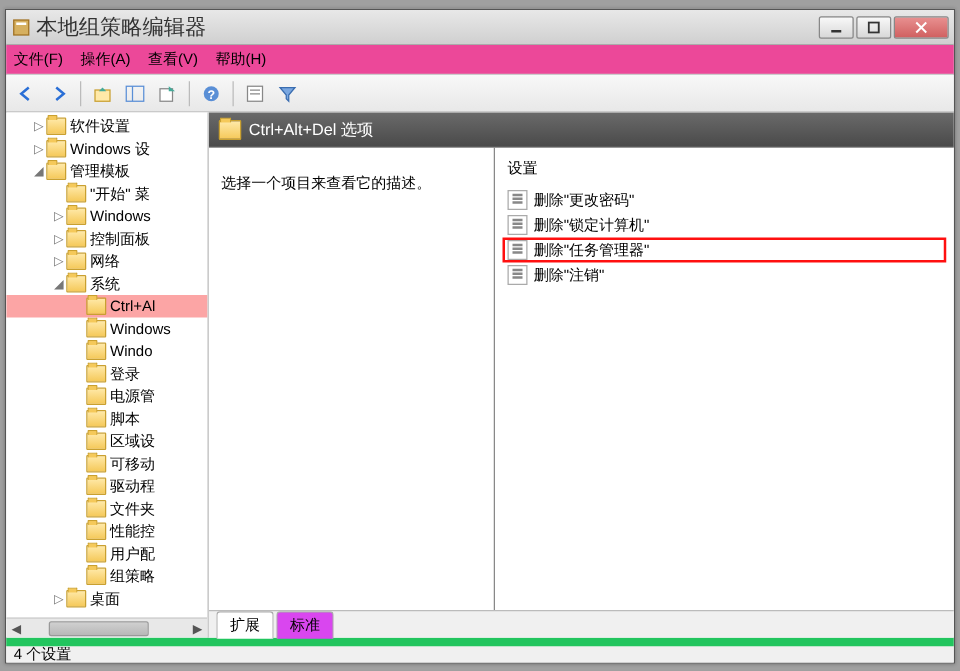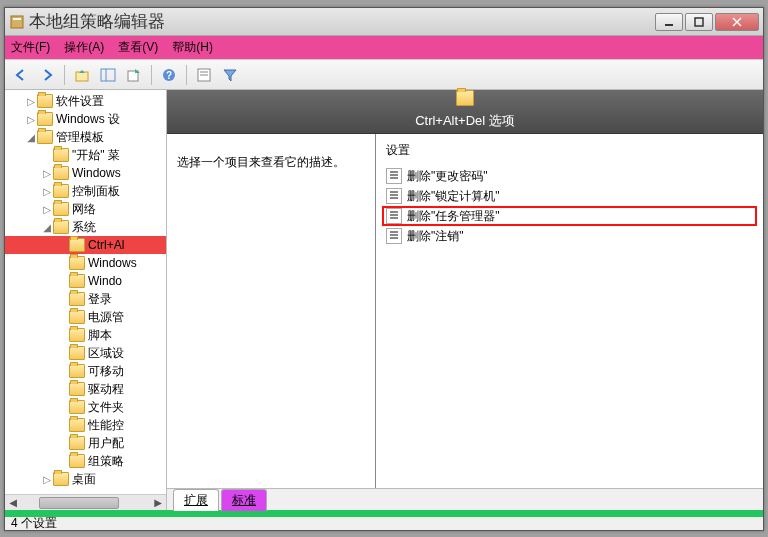--- a/index.html
+++ b/index.html
@@ -27,42 +27,42 @@
 .tree-scroll { position: absolute; inset: 0 0 16px 0; overflow: hidden; padding: 2px 0; }
 .tree-hscroll { position: absolute; bottom: 0; left: 0; right: 0; height: 16px; background: #e8e8e8; border-top: 1px solid #ccc; display:flex; align-items:center;}
 .tree-hscroll .thumb { height: 12px; width: 80px; margin-left: 18px; background: linear-gradient(#d0d0d0,#b8b8b8); border:1px solid #999; border-radius:2px;}
 .tree-hscroll .arrow { width:16px; text-align:center; font-size:10px; color:#555;}
 .tree-hscroll .arrow:last-child{margin-left:auto;}
 
 .tree-item { display: flex; align-items: center; height: 18px; font-size: 12px; white-space: nowrap; cursor: pointer; }
 .tree-item .expander { width: 12px; text-align: center; color: #777; font-size: 10px; flex-shrink:0;}
 .tree-item .folder { width: 16px; height: 14px; flex-shrink: 0; margin-right: 3px; background: linear-gradient(#ffe9a8, #f5c95a); border: 1px solid #c9a030; border-radius: 1px; position: relative; }
 .tree-item .folder::before { content: ''; position: absolute; top: -3px; left: 0; width: 6px; height: 3px; background: #f5c95a; border: 1px solid #c9a030; border-bottom: none; border-radius: 1px 1px 0 0; }
-.tree-item.selected { background: #ef4444; }
+.tree-item.selected { background: #fca5a5; }
 .tree-item.selected .label { text-decoration: none; }
 .d1 { padding-left: 20px; }
 .d2 { padding-left: 36px; }
 .d3 { padding-left: 52px; }
 
 .content-pane { flex: 1; display: flex; flex-direction: column; background: #fff; }
-.content-header { height: 44px; background: linear-gradient(#6a6a6a, #4a4a4a); color: #fff; display: flex; align-items: center; padding: 0 8px; font-size: 13px; gap: 6px; border-bottom:1px solid #333;flex-direction:column;}
+.content-header { height: 28px; background: linear-gradient(#6a6a6a, #4a4a4a); color: #fff; display: flex; align-items: center; padding: 0 8px; font-size: 13px; gap: 6px; border-bottom:1px solid #333;}
 .content-header .folder { width: 18px; height: 16px; background: linear-gradient(#ffe9a8, #f5c95a); border: 1px solid #c9a030; border-radius: 1px; position: relative; }
 .content-header .folder::before { content:''; position:absolute; top:-3px; left:0; width:7px; height:3px; background:#f5c95a; border:1px solid #c9a030; border-bottom:none; border-radius:1px 1px 0 0;}
 
 .content-body { flex: 1; display: flex; }
 .desc-pane { width: 208px; padding: 20px 10px; font-size: 12px; }
-.list-pane { flex: 1; border-left: 1px solid #888; font-size: 12px; }
+.list-pane { flex: 1; border-left: 1px solid #888; font-size: 12px; margin-left: 20px; }
 .list-header { height: 28px; padding: 8px 10px 0; border-bottom: 1px solid transparent; font-size:12px;}
 .list-items { padding: 4px 6px; }
 .list-item { display: flex; align-items: center; height: 20px; gap: 5px; cursor: pointer; padding: 0 2px; border: 2px solid transparent; }
 .list-item.highlighted { border: 2px solid #ff1010; }
 .policy-icon { width: 16px; height: 16px; flex-shrink: 0; border: 1px solid #aaa; background: #fff; position: relative; }
 .policy-icon::after { content: ''; position: absolute; left: 3px; top: 2px; width: 8px; height: 2px; background: #888; box-shadow: 0 3px 0 #888, 0 6px 0 #888; }
 
-.content-tabs { height: 22px; border-top: 1px solid #bbb; display: flex; align-items: flex-start; padding-left: 6px; font-size: 12px; background:#f0f0f0;text-decoration:underline;}
+.content-tabs { height: 22px; border-top: 1px solid #bbb; display: flex; align-items: flex-start; padding-left: 6px; font-size: 12px; background:#f0f0f0;}
 .tab { padding: 2px 10px; border: 1px solid #aaa; border-bottom: none; background: #fff; border-radius: 3px 3px 0 0; margin-right: 2px;margin-bottom:-1px; cursor:pointer;}
 .tab.active { background: #fff; }
 .tab.inactive { background: #d946ef; }
 
 .statusbar { height: 20px; background: #f0f0f0; border-top: 7px solid #22c55e; font-size: 12px; padding: 2px 6px; display:flex; align-items:center;}
 
 svg { display:block; }
 </style>
 </head>
 <body>

